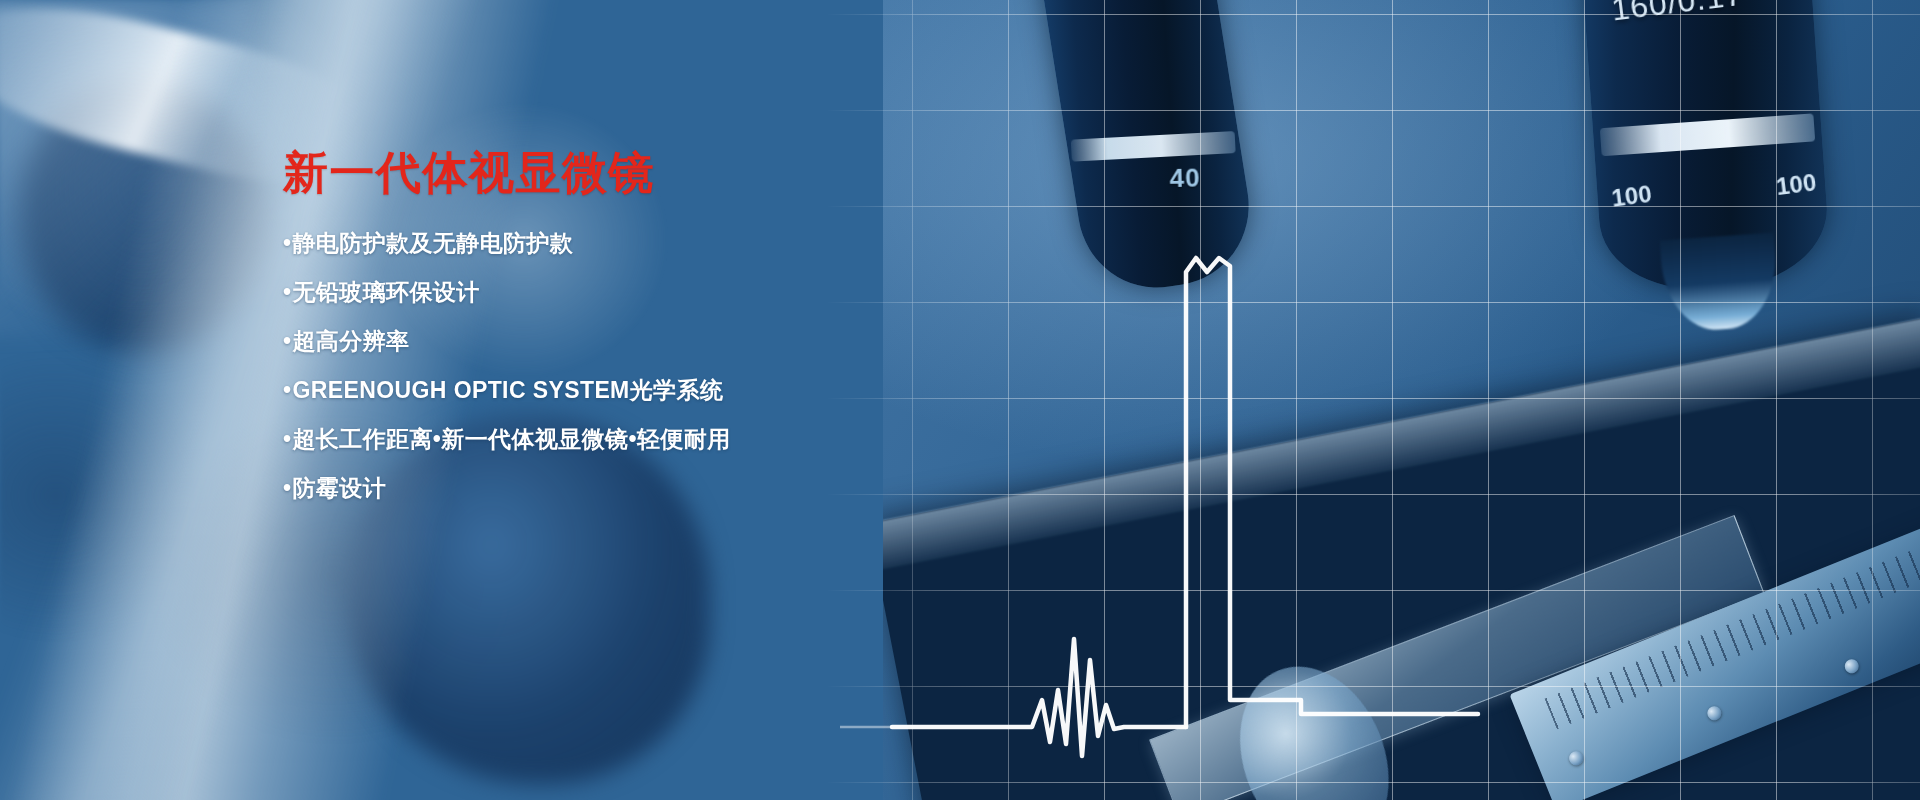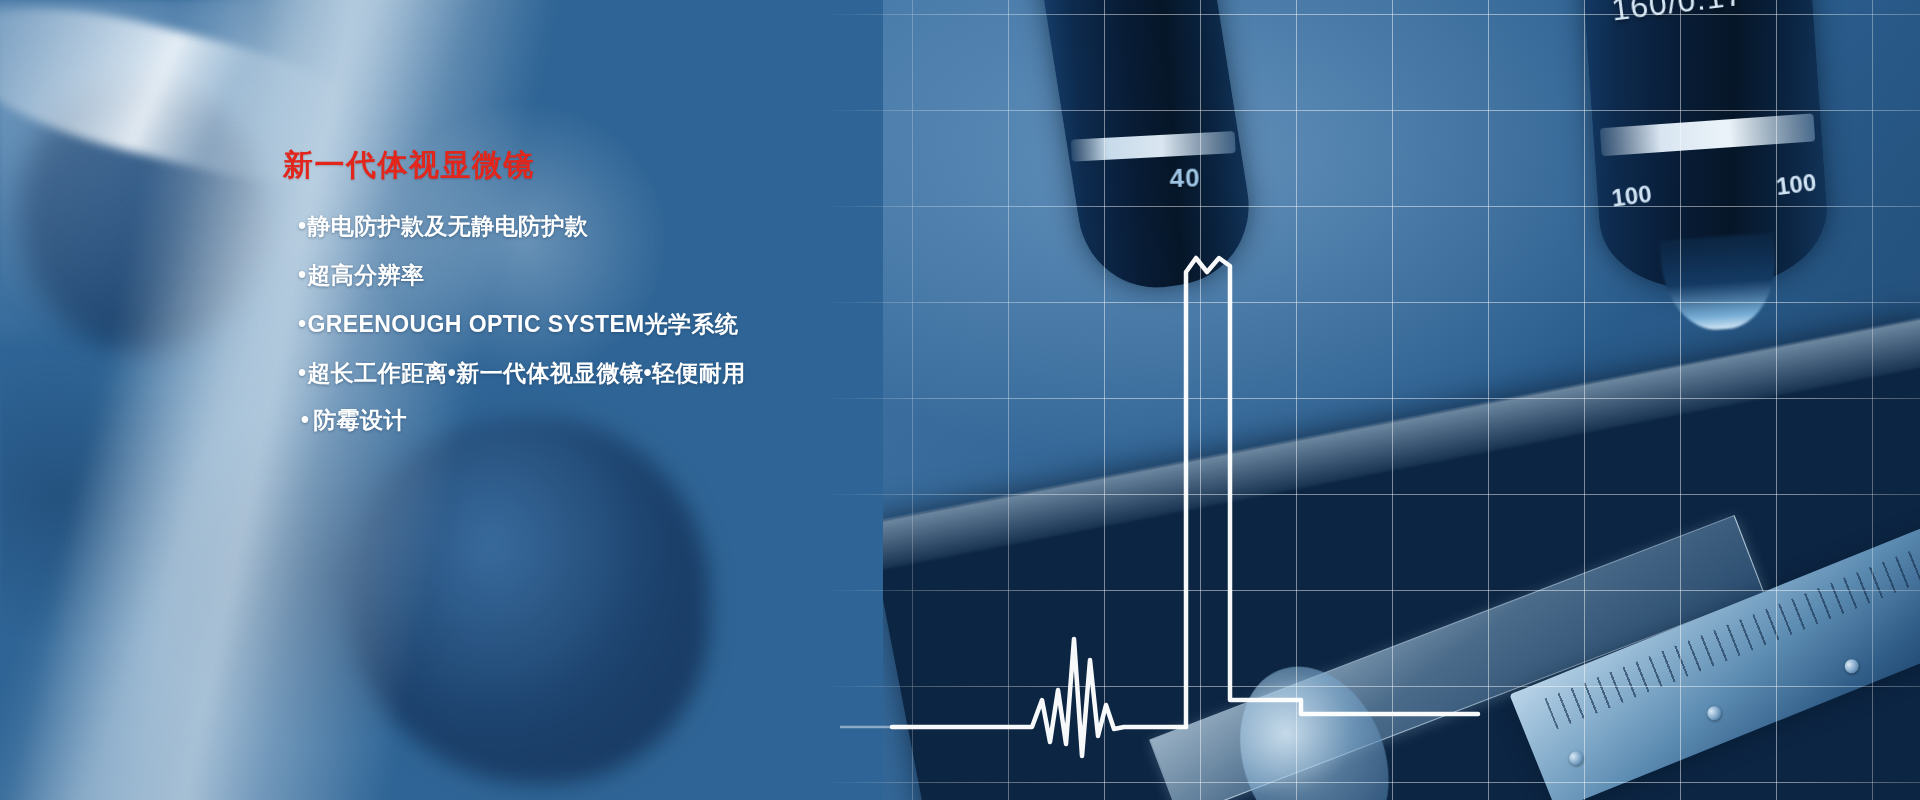--- a/index.html
+++ b/index.html
@@ -206,40 +206,40 @@
     opacity:0.9;
   }
   
   .wave-svg{position:absolute;left:0;top:0;width:1920px;height:800px;}
   
   .copy{
     position:absolute;left:283px;top:148px;width:720px;z-index:40;
   }
   .headline{
     color:#E3261B;
-    font-size:30px;
+    font-size:45px;
     font-weight:800;
     letter-spacing:1.5px;
     line-height:1.1;
     margin:0 0 34px 0;
     text-shadow:0 1px 2px rgba(40,0,0,0.18);
     white-space:nowrap;
   }
-  .bullets{list-style:none;margin:15px;padding:0;}
+  .bullets{list-style:none;margin:0;padding:0;}
   .bullets li{
     color:#ffffff;
     font-size:23px;
     font-weight:700;
     letter-spacing:0.4px;
     line-height:1.0;
     margin-bottom:26px;
     white-space:nowrap;
     text-shadow:0 1px 3px rgba(20,50,85,0.45);
   }
-  .bullets li:last-child{margin-bottom:0;font-family:Liberation Mono, monospace;}
+  .bullets li:last-child{margin-bottom:0;}
   .bullets li .dot{margin-right:1px;}
 </style>
 </head>
 <body>
 
 <div id="banner">
 
   <div class="bg-base"></div>
   <div class="bg-blur-left"></div>
   <div class="blob-b"></div>
@@ -315,20 +315,23 @@
     </g>
   </svg>
 
   <div class="copy">
     <h1 class="headline">新一代体视显微镜</h1>
     <ul class="bullets">
       <li>
         <span class="dot">•</span><span>静电防护款及无静电防护款</span>
       </li>
       <li>
+        <span class="dot">•</span><span>无铅玻璃环保设计</span>
+      </li>
+      <li>
         <span class="dot">•</span><span>超高分辨率</span>
       </li>
       <li>
         <span class="dot">•</span><span>GREENOUGH OPTIC SYSTEM光学系统</span>
       </li>
       <li>
         <span class="dot">•</span><span>超长工作距离•新一代体视显微镜•轻便耐用</span>
       </li>
       <li>
         <span class="dot">•</span><span>防霉设计</span>

